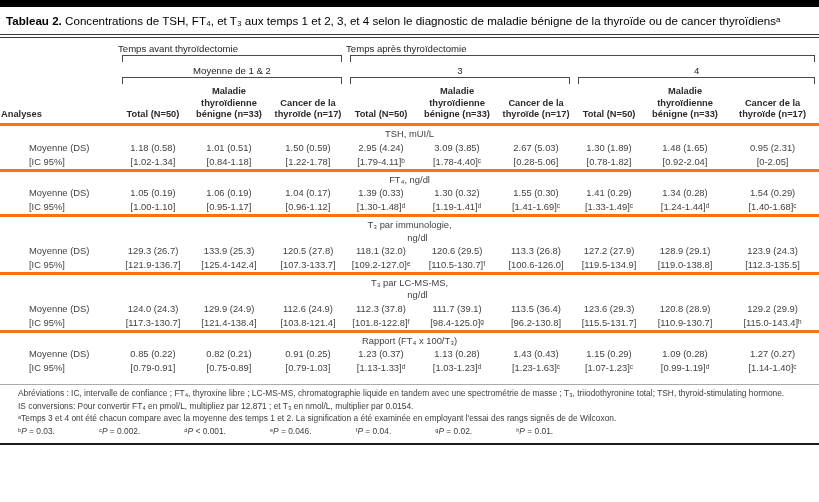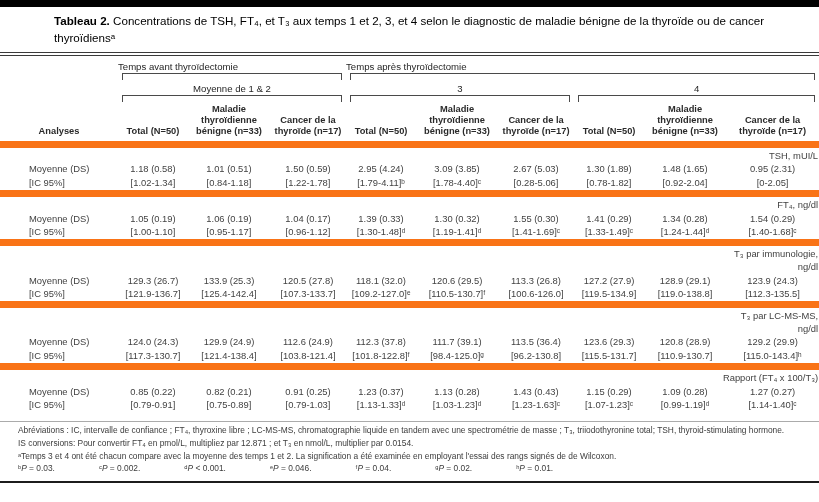--- a/index.html
+++ b/index.html
@@ -5,21 +5,21 @@
   html, body { margin: 0; padding: 0; background: #fff; }
   body {
     width: 819px; height: 502px; overflow: hidden;
     font-family: "Liberation Sans", "DejaVu Sans", sans-serif;
     color: #1e1e1e;
     -webkit-font-smoothing: antialiased;
   }
   .topbar { width: 100%; height: 7px; background: #000; }
   .title-block {
     padding: 5px 14px 4px 6px;
-    font-size: 11.6px; line-height: 1.5; color: #000; margin-left: 48px;
+    font-size: 11.6px; line-height: 1.5; color: #000;
   }
   .title-block b { font-weight: bold; }
   .toprule { border-top: 1px solid #3a3a3a; border-bottom: 1px solid #3a3a3a; height: 2px; margin: 1px 0 0 0; }
 
   table.main {
     width: 819px; border-collapse: collapse; table-layout: fixed;
     font-size: 9.4px; color: #424242;
   }
   col.c-label { width: 118px; }
   col.c-tot   { width: 70px; }
@@ -33,26 +33,26 @@
     height: 6px; margin: 0 4px;
     border-left: 1px solid #4a4a4a; border-right: 1px solid #4a4a4a; border-top: 1px solid #4a4a4a;
   }
   .sub-label { text-align: center; font-size: 9.6px; padding: 3px 0 1px 0; }
   tr.colhead-row th {
     vertical-align: bottom; text-align: center;
     font-size: 9.3px; line-height: 1.22; font-weight: bold; color: #2b2b2b;
     padding: 2px 1px 3px 1px;
     border-bottom: 1px solid #8f8f8f;
   }
-  tr.colhead-row th.analyses { text-align: center; }
+  tr.colhead-row th.analyses { text-align: left; }
 
   tbody td { padding: 0.5px 1px; line-height: 12.6px; }
   tr.section-row td {
-    border-top: 7px solid #f97316; padding-top: 2px;
-    text-align: right; color: #424242;
+    border-top: 3px solid #f97316; padding-top: 2px;
+    text-align: center; color: #424242;
   }
   tr.section-row .sec2 { padding-left: 16px; }
   td.row-label { padding-left: 29px; text-align: left; white-space: nowrap; }
   td.val { text-align: center; white-space: nowrap; }
 
   .footnotes {
     border-top: 1px solid #ababab;
     margin-top: 9px; padding: 3px 6px 2px 18px;
     font-size: 8.4px; line-height: 1.38; color: #3c3c3c;
   }

